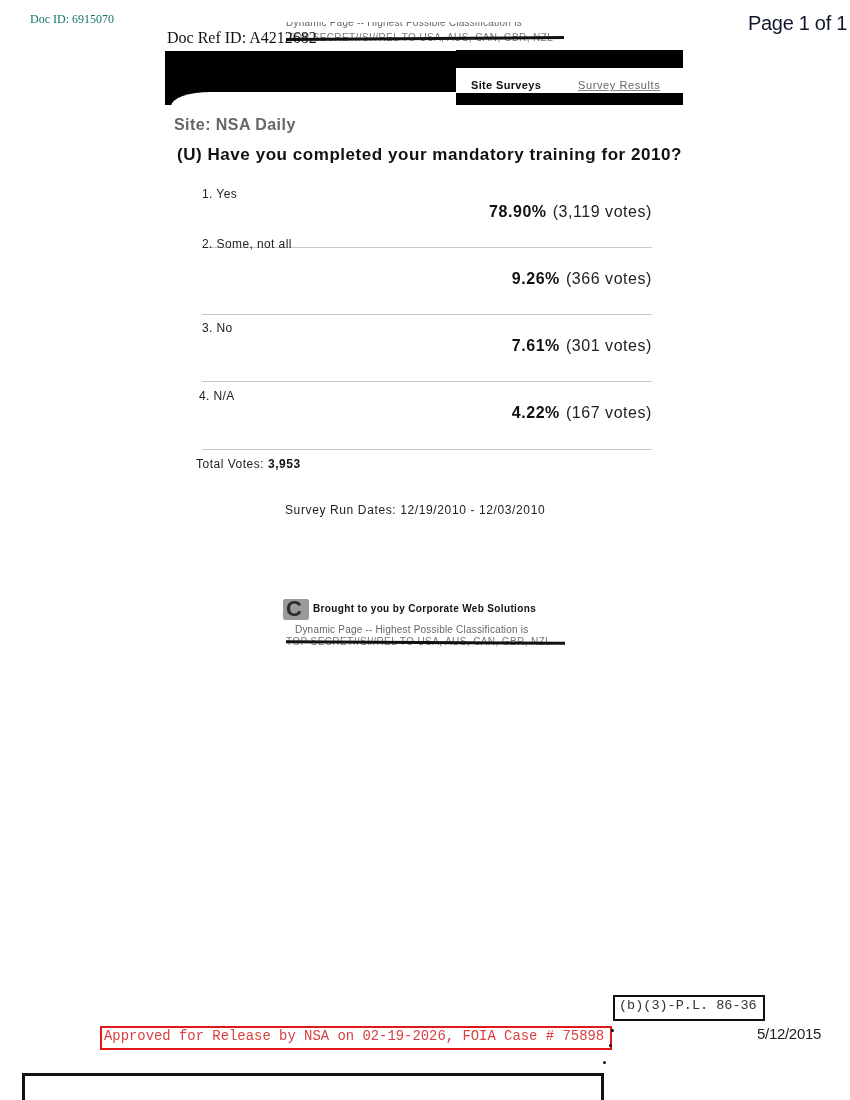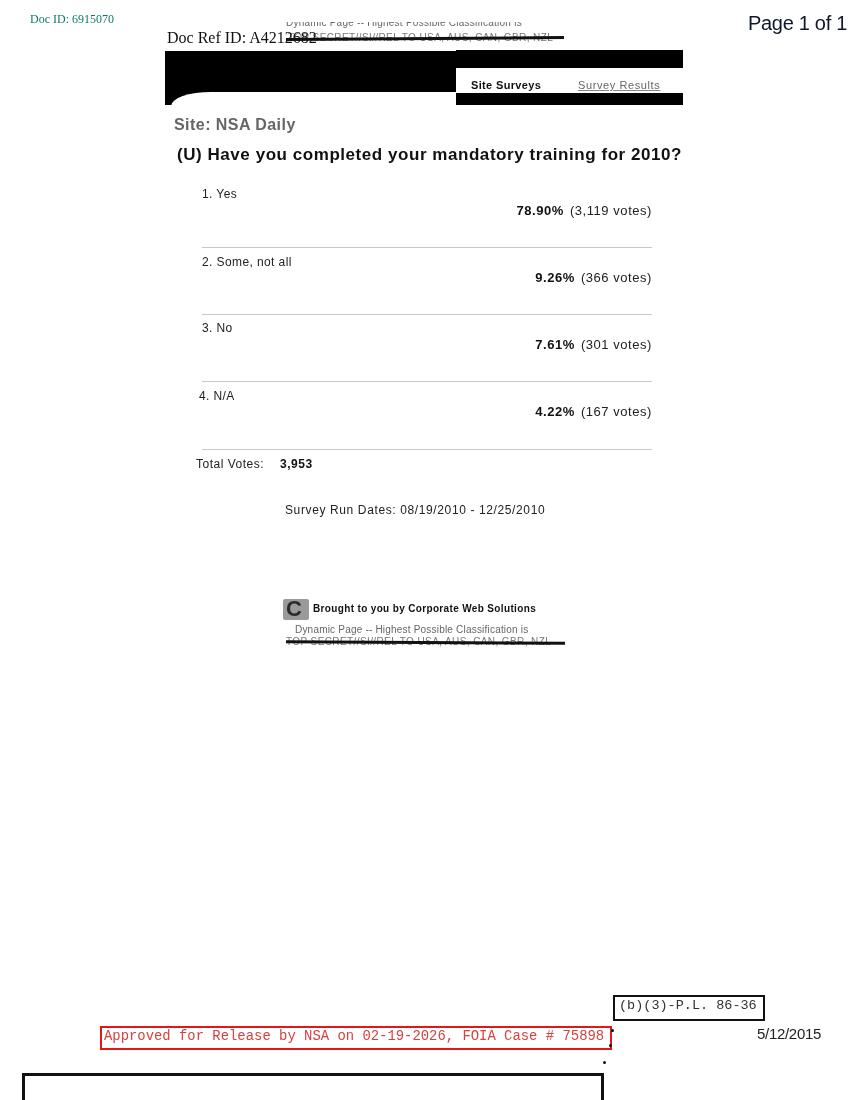--- a/index.html
+++ b/index.html
@@ -27,26 +27,26 @@
     .hdr-right-bottom { left: 456px; top: 93px; width: 227px; height: 12px; background: #000; }
     .tab { top: 79px; font-size: 11px; }
     .tab-active { left: 471px; font-weight: bold; color: #111; letter-spacing: 0.35px; }
     .tab-link { left: 578px; color: #666; letter-spacing: 0.6px; text-decoration: underline; text-decoration-color: #888; }
 
     
     .site-label { left: 174px; top: 116px; font-size: 16px; font-weight: bold; color: #666; letter-spacing: 0.45px; }
     .question { left: 177px; top: 145px; font-size: 17px; font-weight: bold; color: #111; letter-spacing: 0.55px; }
 
     .opt-label { left: 202px; font-size: 12px; color: #222; letter-spacing: 0.4px; }
-    .opt-result { right: 198px; font-size: 13px; color: #222; letter-spacing: 0.55px; }
+    .opt-result { right: 198px; font-size: 16px; color: #222; letter-spacing: 0.55px; }
     .opt-pct { font-weight: bold; color: #111; margin-right: 6px; }
     .sep { left: 202px; width: 450px; height: 1px; background: #c8c8c8; }
 
     .total { left: 196px; top: 457px; font-size: 12px; color: #222; letter-spacing: 0.5px; }
-    .total-value { font-weight: bold; color: #111; margin-left: 16px; }
+    .total-value { font-weight: bold; color: #111; margin-left: 4px; }
     .run-dates { left: 285px; top: 503px; font-size: 12px; color: #222; letter-spacing: 0.62px; }
 
     
     .logo { left: 283px; top: 599px; width: 26px; height: 21px; background: #9a9a9a; border-radius: 2px; }
     .logo-c { position: absolute; left: 3px; top: -3px; font-size: 22px; font-weight: bold; color: #2a2a2a; line-height: 26px; }
     .brand { left: 313px; top: 603px; font-size: 10px; font-weight: bold; color: #111; letter-spacing: 0.35px; }
     .class-foot-1 { left: 295px; top: 624px; font-size: 10px; color: #666; letter-spacing: 0.2px; }
     .class-foot-2 { left: 286px; top: 636px; font-size: 10px; color: #777; letter-spacing: 0.4px; }
     .strike-foot { left: 286px; top: 641px; width: 279px; height: 3px; background: #111; transform: rotate(0.3deg); }
 
@@ -81,42 +81,42 @@
 
 <div class="abs site-label">Site: NSA Daily</div>
 <div class="abs question">(U) Have you completed your mandatory training for 2010?</div>
 
 <div class="abs opt-label" style="top:187px">1. Yes</div>
 <div class="abs opt-result" style="top:203px">
   <span class="opt-pct">78.90%</span><span>(3,119 votes)</span>
 </div>
 <div class="abs sep" style="top:247px"></div>
 
-<div class="abs opt-label" style="top:255px">2. Some, not all</div>
+<div class="abs opt-label" style="top:237px">2. Some, not all</div>
 <div class="abs opt-result" style="top:270px">
   <span class="opt-pct">9.26%</span><span>(366 votes)</span>
 </div>
 <div class="abs sep" style="top:314px"></div>
 
 <div class="abs opt-label" style="top:321px">3. No</div>
 <div class="abs opt-result" style="top:337px">
   <span class="opt-pct">7.61%</span><span>(301 votes)</span>
 </div>
 <div class="abs sep" style="top:381px"></div>
 
 <div class="abs opt-label" style="top:389px; left:199px">4. N/A</div>
 <div class="abs opt-result" style="top:404px">
   <span class="opt-pct">4.22%</span><span>(167 votes)</span>
 </div>
 <div class="abs sep" style="top:449px"></div>
 
 <div class="abs total">
   <span>Total Votes:</span><span class="total-value">3,953</span>
 </div>
-<div class="abs run-dates">Survey Run Dates: 08/19/2010 - 12/25/2010</div>
+<div class="abs run-dates">Survey Run Dates: 12/19/2010 - 12/03/2010</div>
 
 <div class="abs logo">
   <span class="logo-c">C</span>
 </div>
 <div class="abs brand">Brought to you by Corporate Web Solutions</div>
 <div class="abs class-foot-1">Dynamic Page -- Highest Possible Classification is</div>
 <div class="abs class-foot-2">TOP SECRET//SI//REL TO USA, AUS, CAN, GBR, NZL</div>
 <div class="abs strike-foot"></div>
 
 <div class="abs exemption-box"></div>

